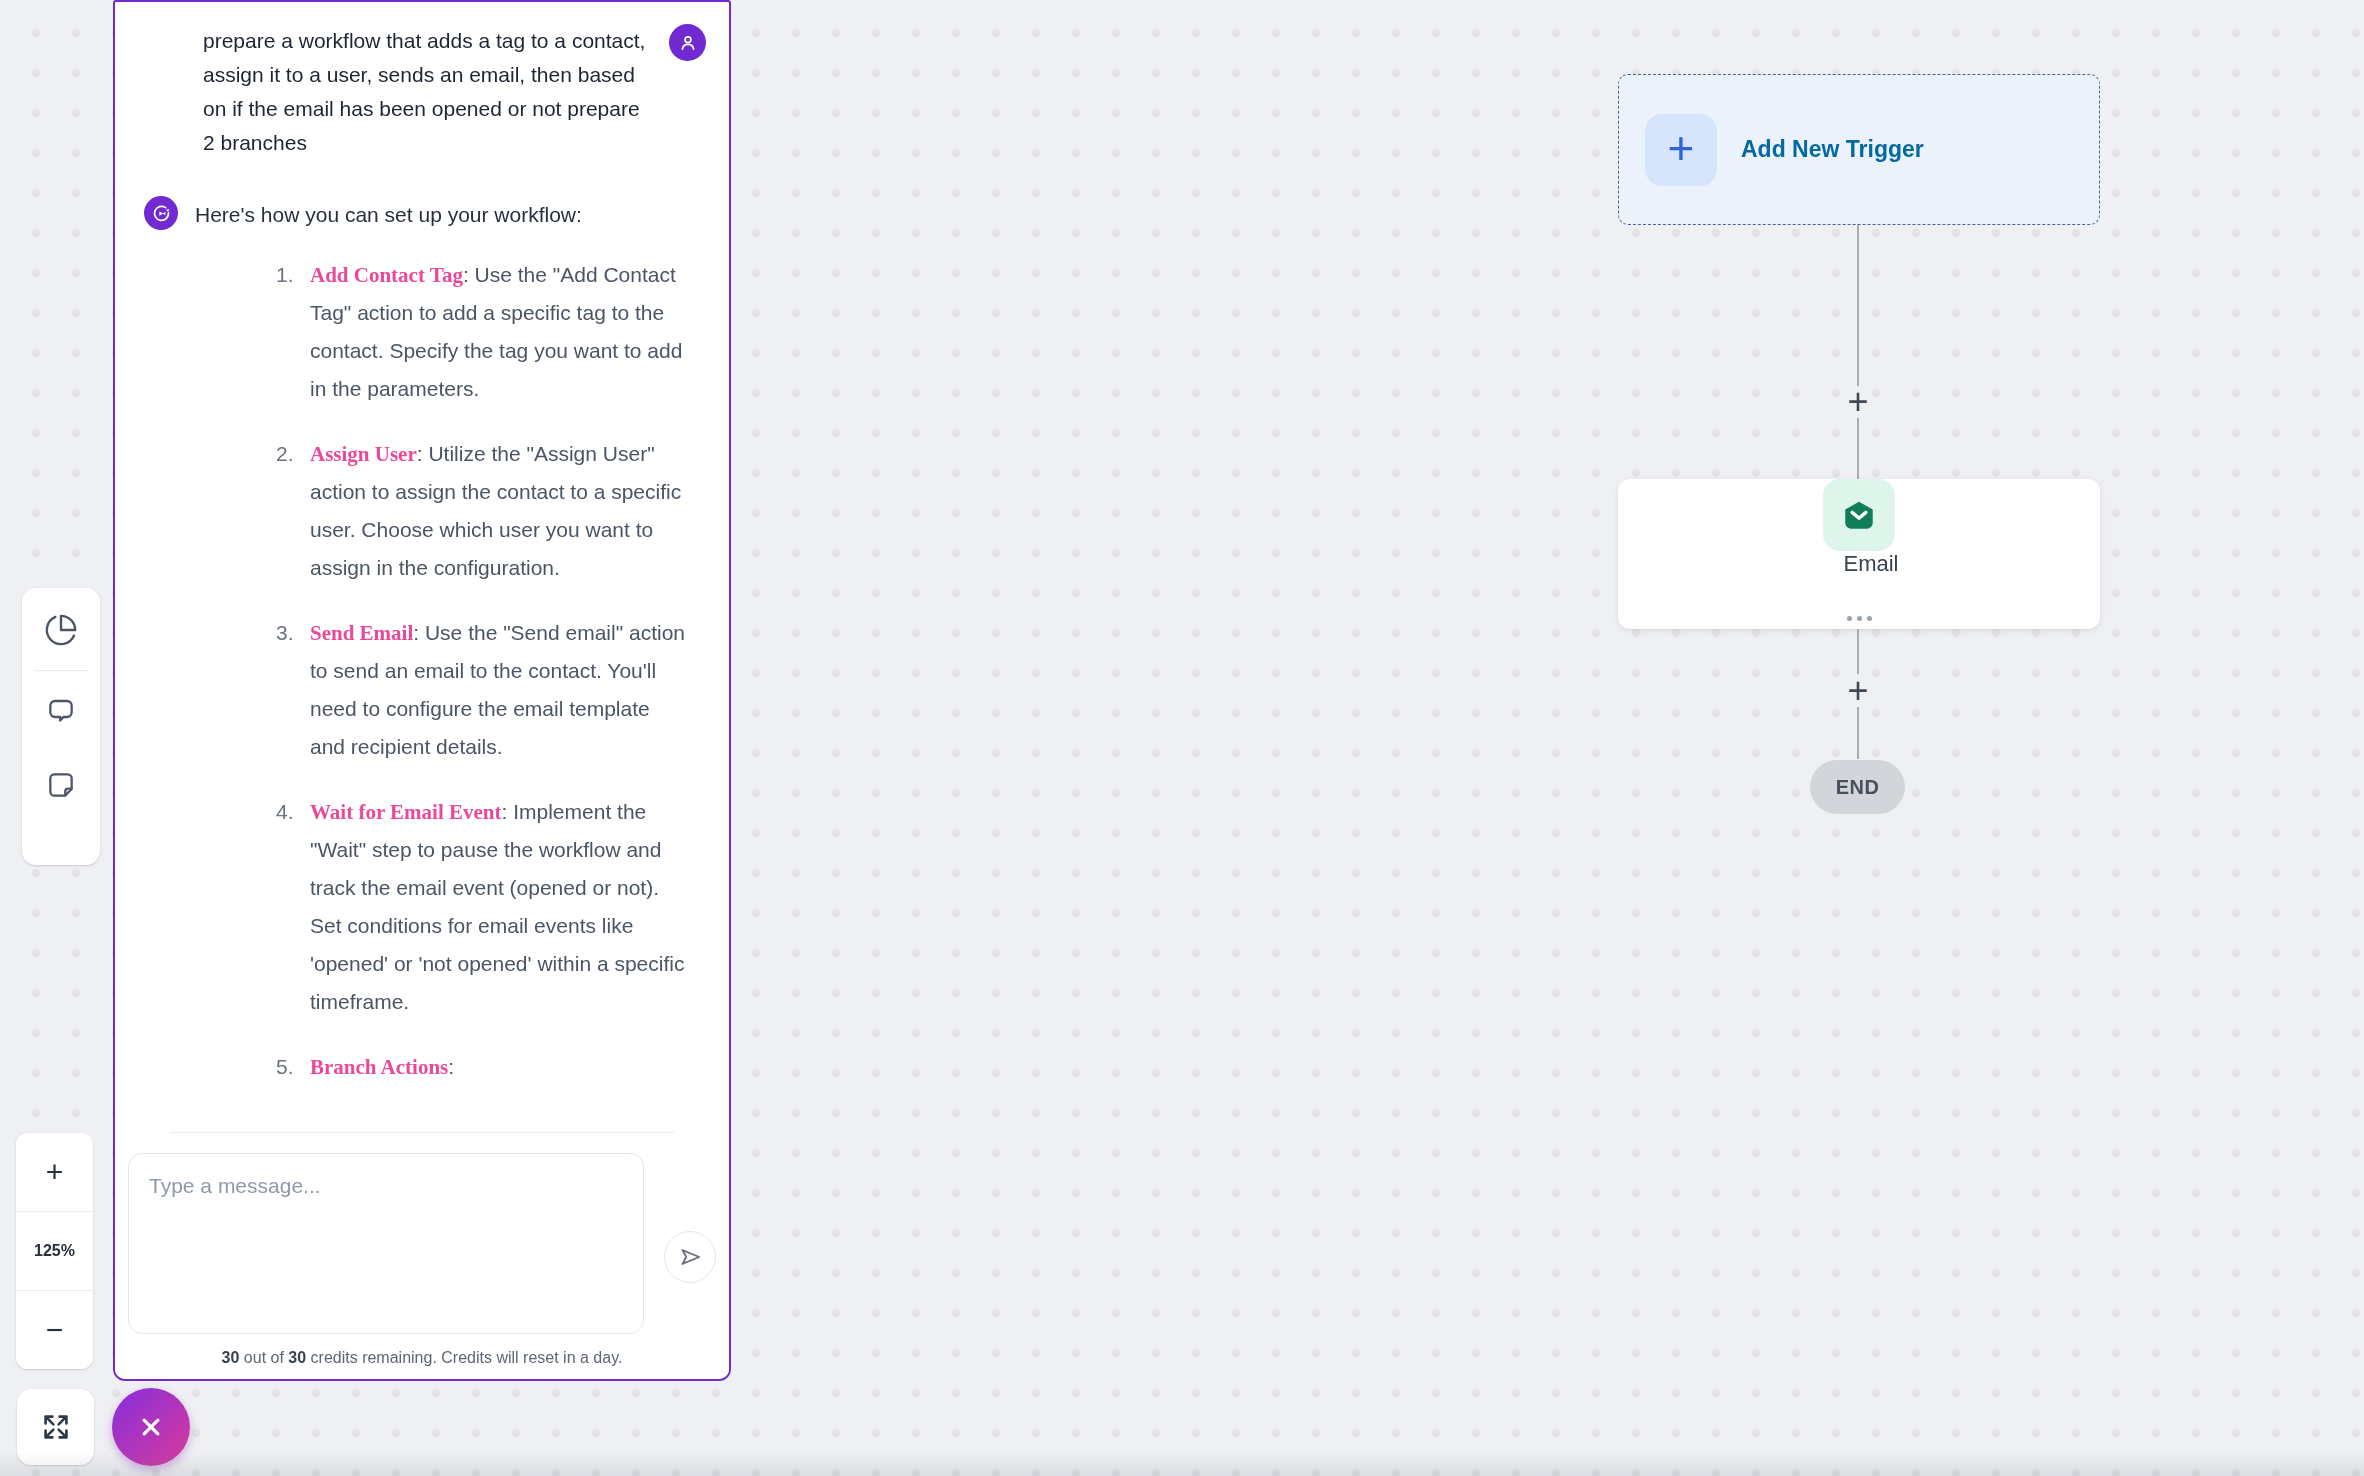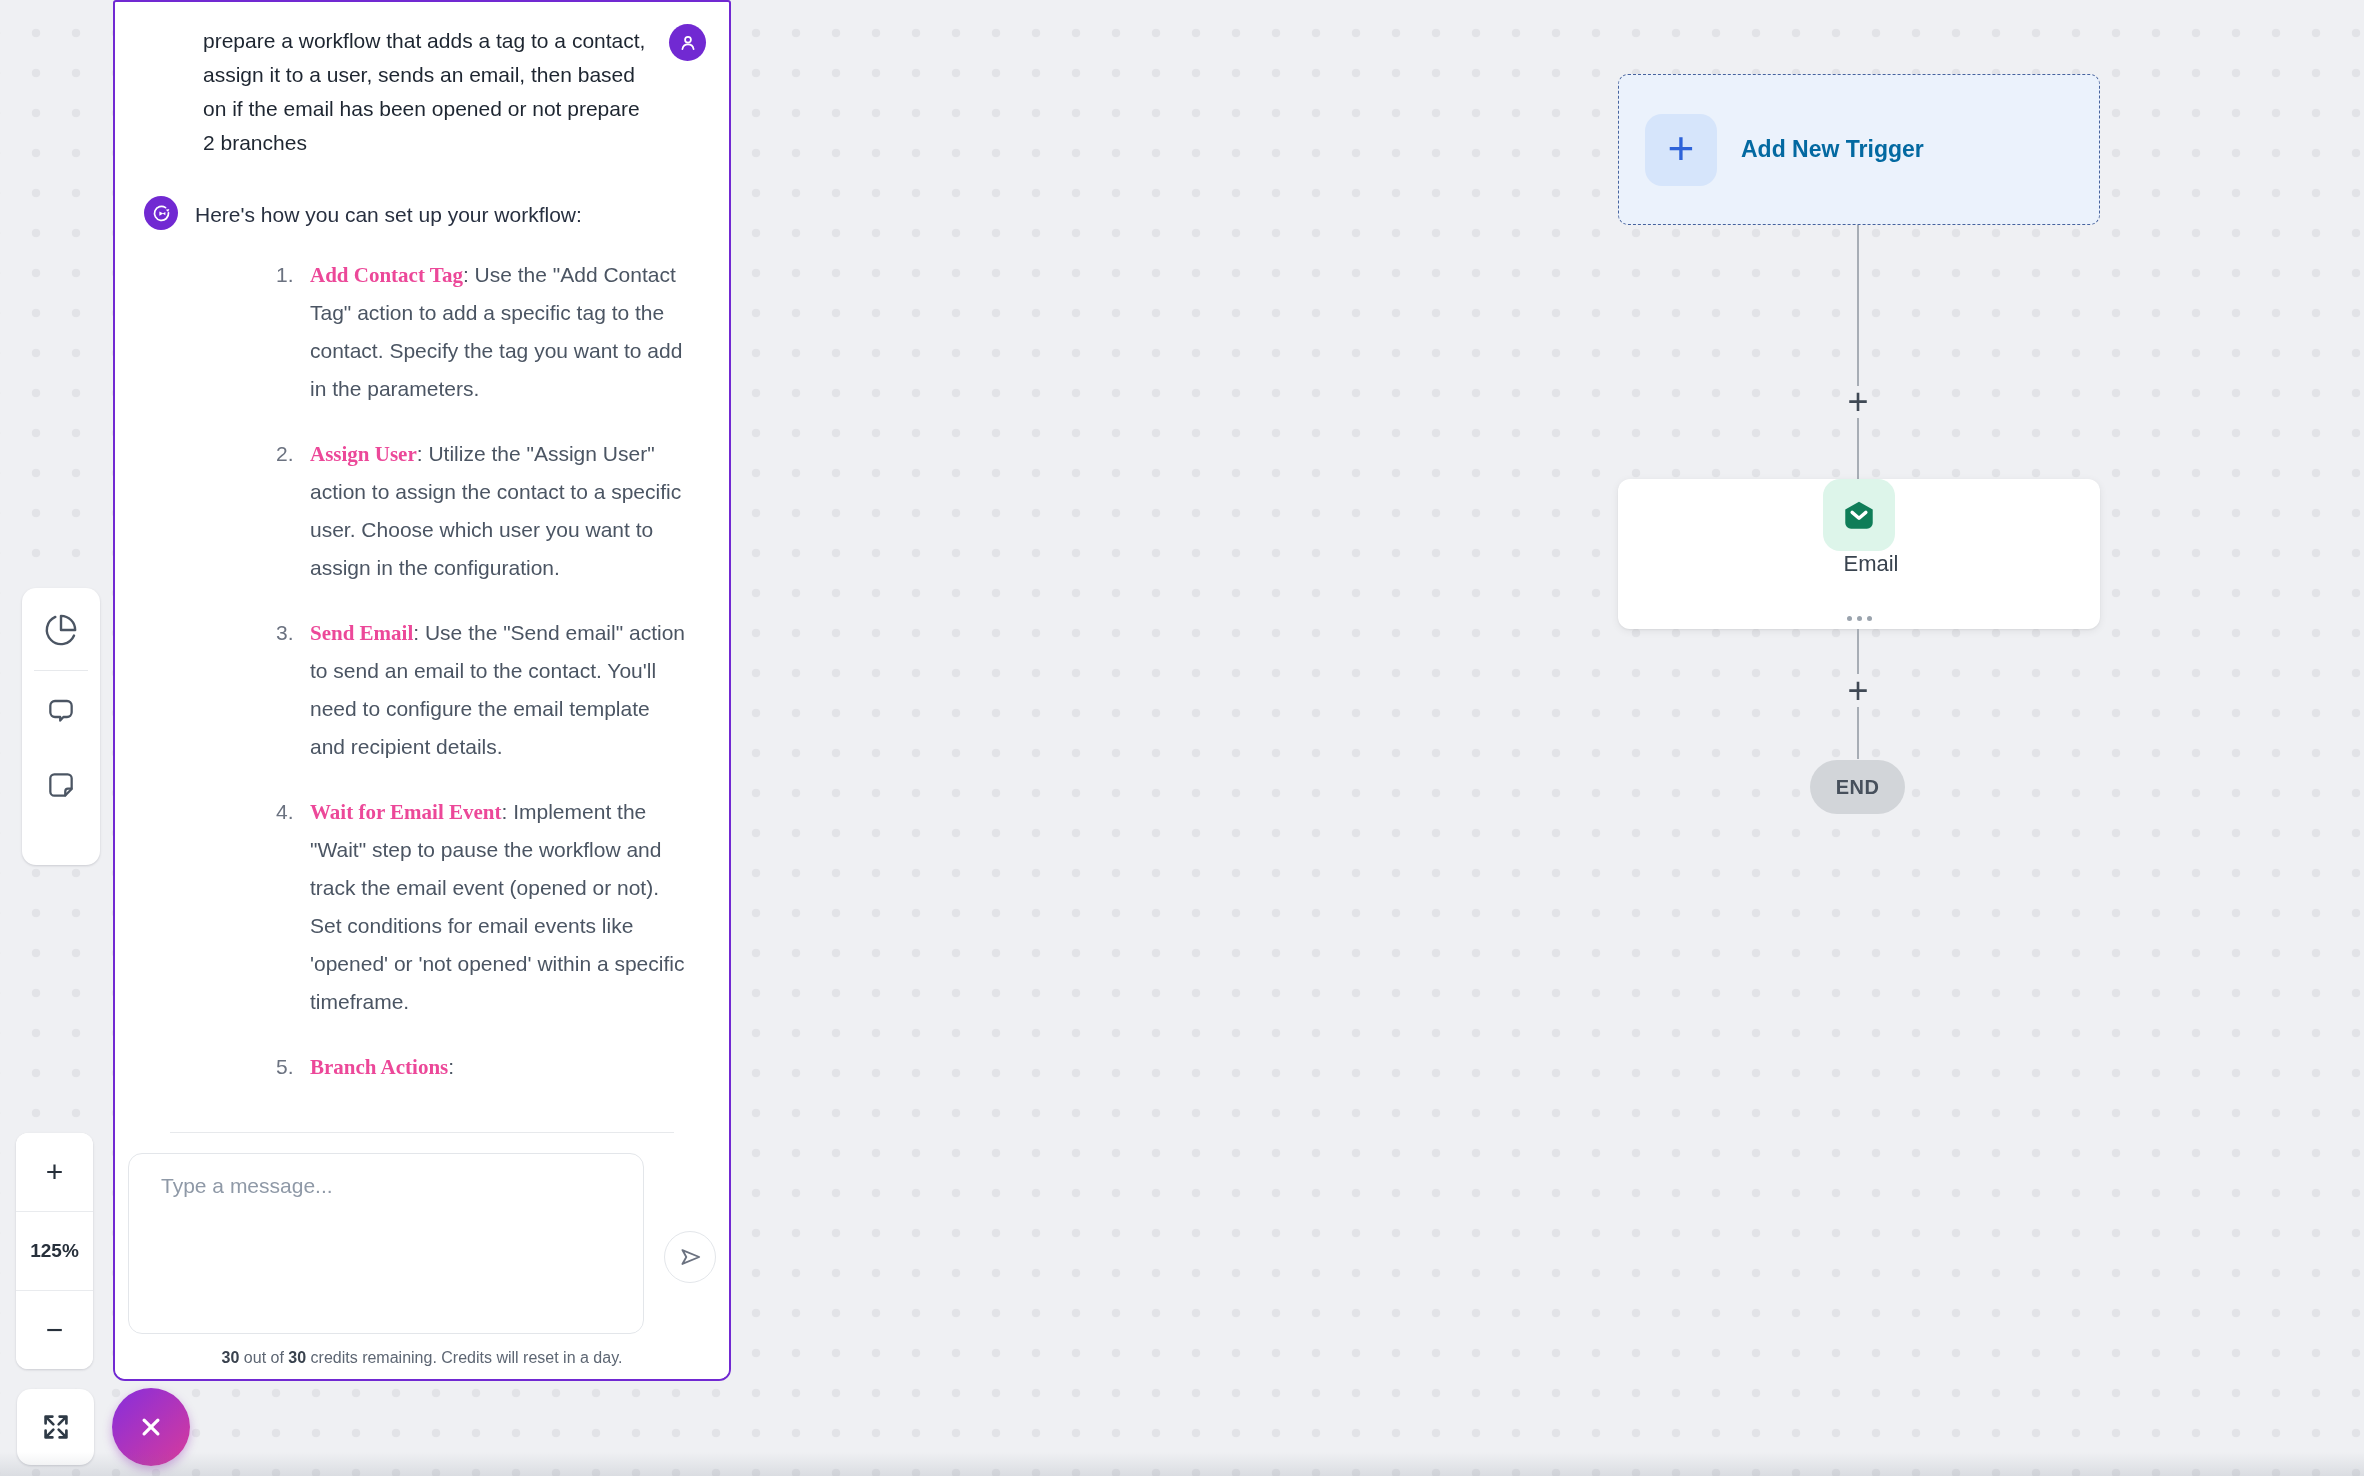--- a/index.html
+++ b/index.html
@@ -77,21 +77,21 @@
     position:relative; margin-bottom:27px;
     font-size:21px; line-height:38px; color:#4b5563; max-width:424px;
   }
   ol.steps li .num { position:absolute; left:-34px; color:#6b7280; }
   ol.steps li .t { font-weight:700; color:#ec4899;font-family:Liberation Serif, serif; }
   .chat-bottom { position:absolute; left:0; right:0; bottom:0; padding:0 13px 12px; background:#fff; }
   .divider { height:1px; background:#e7e9ec; margin:0 42px 20px; }
   .input-row { display:flex; align-items:center; gap:20px; }
   .chat-input {
     flex:1; height:181px; border:1.5px solid #e3e6ea; border-radius:14px;
-    padding:16px 32px; font-size:21px; line-height:32px; color:#333;
+    padding:16px 20px; font-size:21px; line-height:32px; color:#333;
     font-family:"Liberation Sans","DejaVu Sans",sans-serif;
     resize:none; outline:none;
   }
   .chat-input::placeholder { color:#8f99a7; }
   .send-btn {
     width:52px; height:52px; border-radius:50%; border:1.5px solid #e3e6ea;
     background:#fff; display:flex; align-items:center; justify-content:center;
     flex:none; cursor:pointer; margin-top:26px;
   }
   .credits { margin-top:15px; text-align:center; font-size:16px; color:#5d6673; }
@@ -107,21 +107,21 @@
   .toolbar .gap { height:22px; }
   .zoom-card {
     position:absolute; left:16px; top:1133px; width:77px; height:236px;
     border-radius:12px; display:flex; flex-direction:column; overflow:hidden;
   }
   .zoom-btn {
     flex:1; display:flex; align-items:center; justify-content:center;
     font-size:30px; font-weight:300; color:#27303b; cursor:pointer; background:#fff;
   }
   .zoom-btn + .zoom-btn { border-top:1px solid #e9ebee; }
-  .zoom-level { font-size:19px; font-weight:600; cursor:default; }
+  .zoom-level { font-size:16px; font-weight:600; cursor:default; }
   .fs-btn {
     position:absolute; left:17px; top:1389px; width:77px; height:76px;
     display:flex; align-items:center; justify-content:center; cursor:pointer;
   }
   .close-btn {
     position:absolute; left:112px; top:1388px; width:78px; height:78px;
     border-radius:50%; background:linear-gradient(135deg,#8e2fd6 10%,#d43a9e 95%);
     display:flex; align-items:center; justify-content:center; cursor:pointer;
     box-shadow:0 4px 10px rgba(140,40,180,.35);
   }

